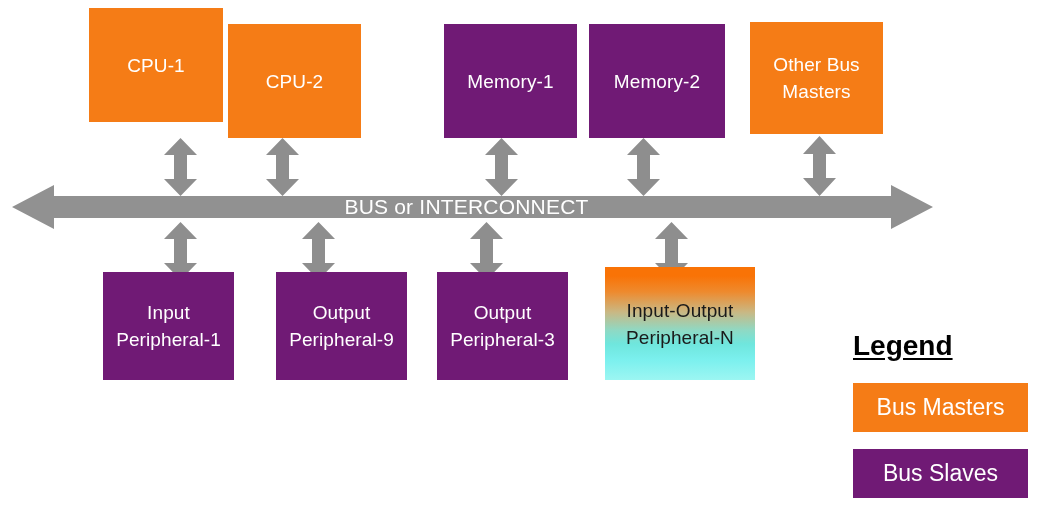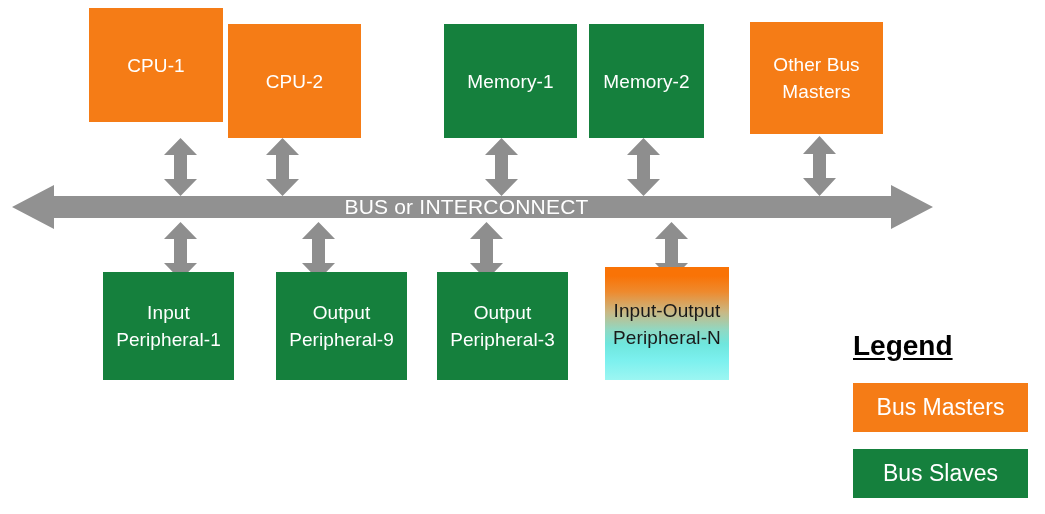--- a/index.html
+++ b/index.html
@@ -26,21 +26,21 @@
     justify-content: center;
     text-align: center;
     color: #ffffff;
     font-size: 19px;
     line-height: 27px;
     letter-spacing: 0.1px;
     z-index: 3;
   }
   .block .ln { display: block; white-space: nowrap; }
   .master { background: #F57C16; }
-  .slave  { background: #15803d; }
+  .slave  { background: #701a75; }
   .gradient-block {
     background: linear-gradient(to bottom,
        #F97306 0%,
        #F97306 8%,
        #EE8A2E 22%,
        #C9B884 40%,
        #8FD9C4 56%,
        #6FE6DD 68%,
        #7BF0EE 82%,
        #9CF6F2 100%);
@@ -117,21 +117,21 @@
   </div>
 
   <div class="block master" id="blk-cpu-2" style="left:228px; top:24px; width:133px; height:114px;">
     <span class="ln">CPU-2</span>
   </div>
 
   <div class="block slave" id="blk-memory-1" style="left:444px; top:24px; width:133px; height:114px;">
     <span class="ln">Memory-1</span>
   </div>
 
-  <div class="block slave" id="blk-memory-2" style="left:589px; top:24px; width:115px; height:114px;">
+  <div class="block slave" id="blk-memory-2" style="left:589px; top:24px; width:136px; height:114px;">
     <span class="ln">Memory-2</span>
   </div>
 
   <div class="block master" id="blk-other-bus-masters" style="left:750px; top:16px; width:133px; height:112px;margin-top:6px;">
     <span class="ln">Other Bus</span>
     <span class="ln">Masters</span>
   </div>
 
   <div class="vconn" style="left:164px; top:138px; width:33px; height:58px;">
     <svg width="33" height="58" viewBox="0 0 33 58">
@@ -197,21 +197,21 @@
   <div class="block slave" id="blk-output-peripheral-2" style="left:276px; top:272px; width:131px; height:108px;">
     <span class="ln">Output</span>
     <span class="ln">Peripheral-9</span>
   </div>
 
   <div class="block slave" id="blk-output-peripheral-3" style="left:437px; top:272px; width:131px; height:108px;">
     <span class="ln">Output</span>
     <span class="ln">Peripheral-3</span>
   </div>
 
-  <div class="block gradient-block" id="blk-input-output-peripheral-n" style="left:605px; top:267px; width:124px; height:113px;">
+  <div class="block gradient-block" id="blk-input-output-peripheral-n" style="left:605px; top:267px; width:150px; height:113px;">
     <span class="ln">Input-Output</span>
     <span class="ln">Peripheral-N</span>
   </div>
 
   <div class="legend-title">Legend</div>
 
   <div class="legend-swatch master" id="legend-masters">
     <span>Bus Masters</span>
   </div>
 

